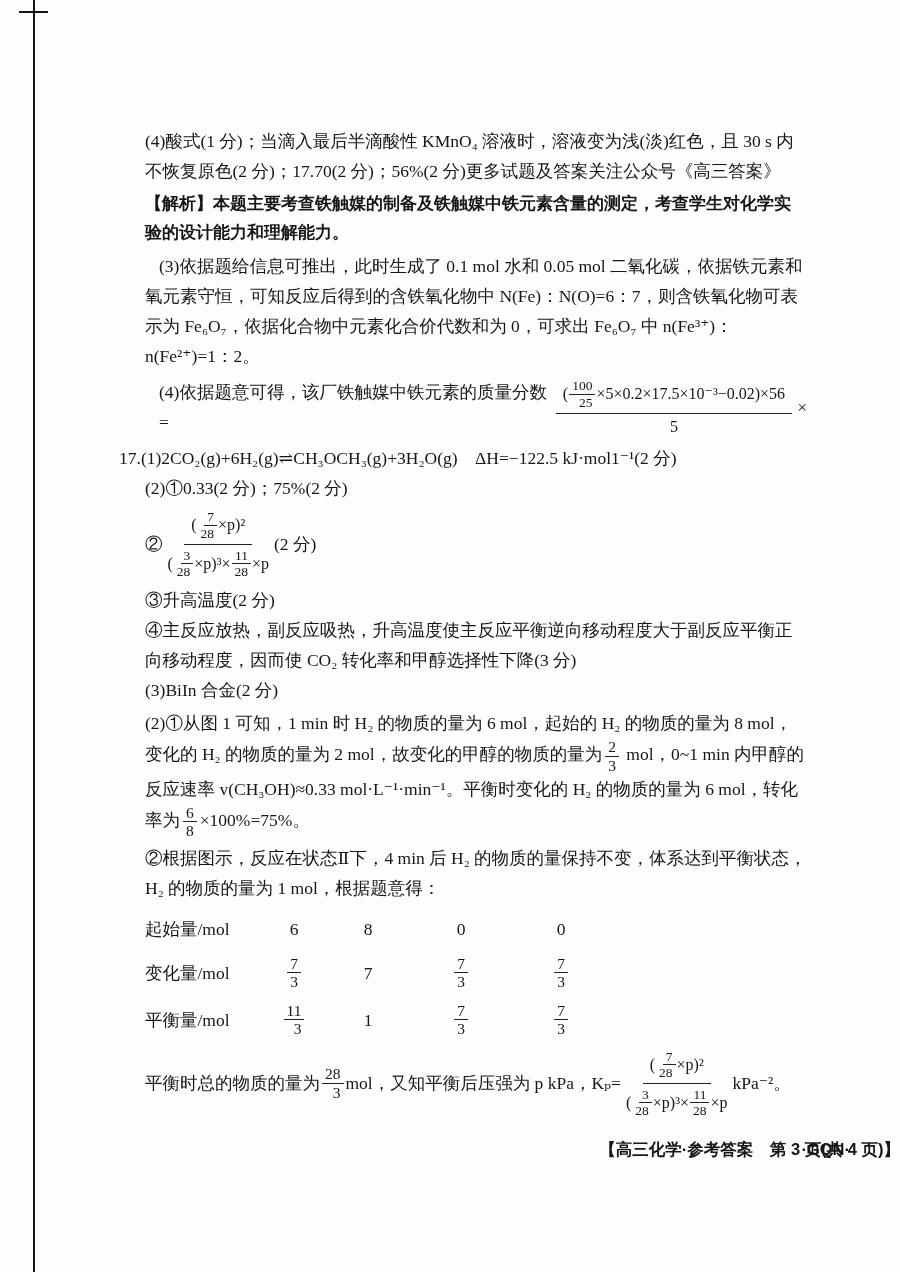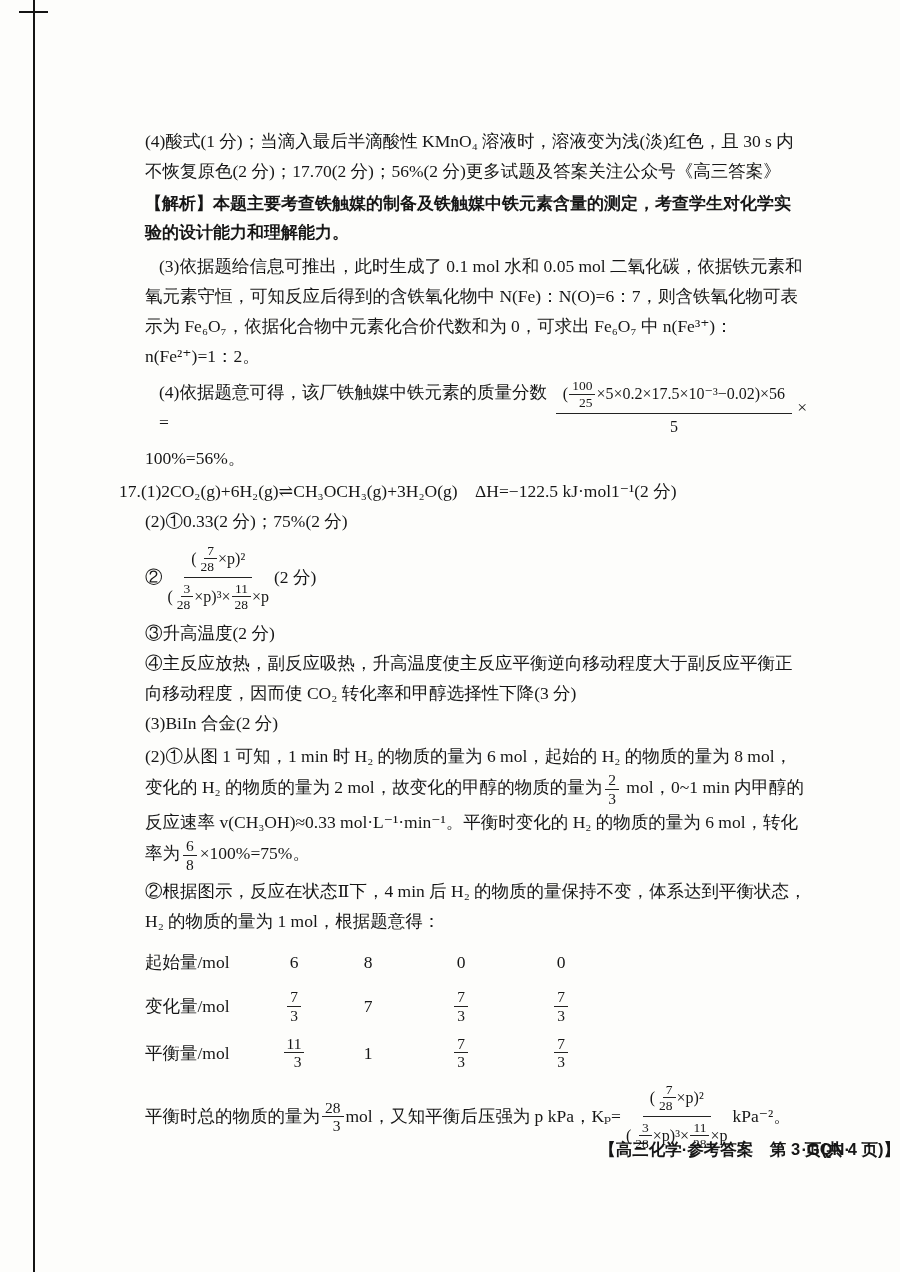--- a/index.html
+++ b/index.html
@@ -72,21 +72,20 @@
           <span class="d">25</span>
         </span>
         <span>×5×0.2×17.5×10⁻³−0.02)×56</span>
       </span>
       <span class="bd">
         <span>5</span>
       </span>
     </span>
     <span>×</span>
   </div>
-  <p class="para">100%=56%。</p>
 
   <p class="para hang sp-above">17.(1)2CO₂(g)+6H₂(g)⇌CH₃OCH₃(g)+3H₂O(g)　ΔH=−122.5 kJ·mol1⁻¹(2 分)</p>
 
   <p class="para">(2)①0.33(2 分)；75%(2 分)</p>
 
   <div class="formula-line">
     <span>②</span>
     <span class="bfr">
       <span class="bn">
         <span>(</span>

